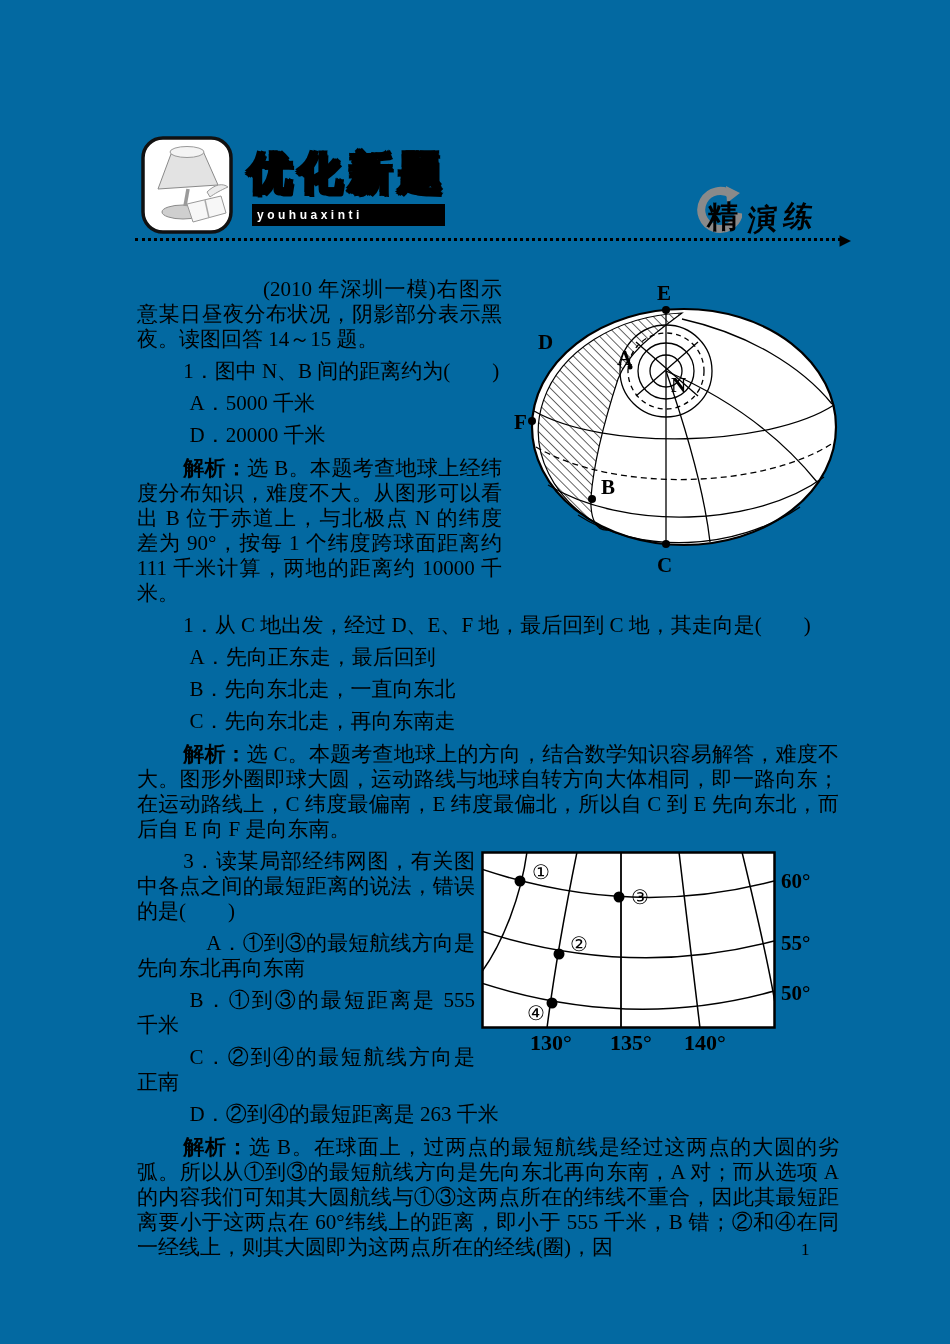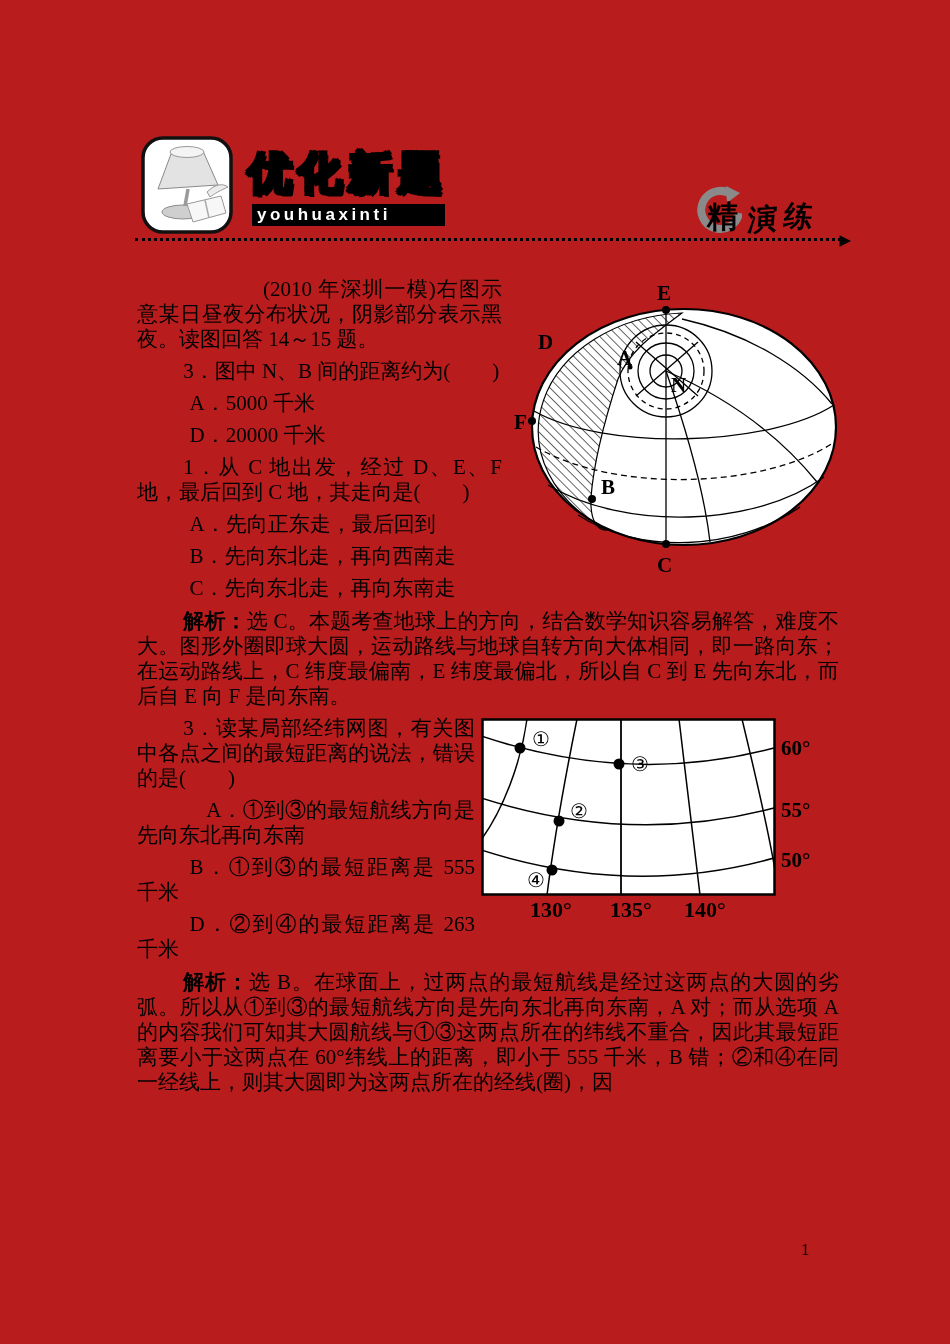--- a/index.html
+++ b/index.html
@@ -1,36 +1,36 @@
 <!DOCTYPE html>
 <html><head>
 <meta charset="utf-8">
 <style>
   html,body{margin:0;padding:0;background:#888;}
   .page{
     position:relative;width:950px;height:1344px;margin:0 auto;
-    background:#b91c1c;color:#000;overflow:hidden;
+    background:#0369a1;color:#000;overflow:hidden;
     font-family:"Liberation Serif","DejaVu Serif",serif;
   }
   
   .logo-box{position:absolute;left:141px;top:136px;}
   .brand-title{
     position:absolute;left:248px;top:150px;
     font-family:"Liberation Sans","DejaVu Sans",sans-serif;
     font-weight:900;font-size:44px;line-height:46px;letter-spacing:6px;
     color:#fff;-webkit-text-stroke:2.5px #000;
     text-shadow:2px 2px 0 #000,-2px -2px 0 #000,2px -2px 0 #000,-2px 2px 0 #000,3px 3px 0 #000;
   }
   .brand-bar{
     position:absolute;left:252px;top:204px;width:193px;height:22px;
     background:#000;display:flex;align-items:center;
   }
   .brand-bar span{
     color:#fff;font-family:"Liberation Sans","DejaVu Sans",sans-serif;
-    font-weight:700;font-size:17px;letter-spacing:3.5px;padding-left:5px;white-space:nowrap;
+    font-weight:700;font-size:12px;letter-spacing:3.5px;padding-left:5px;white-space:nowrap;
   }
   .badge{position:absolute;left:692px;top:184px;width:165px;height:52px;}
   .badge .ring{position:absolute;left:0;top:2px;}
   .badge .lead{
     position:absolute;left:15px;top:12px;font-size:31px;font-weight:700;
     font-family:"Liberation Serif",serif;
   }
   .badge .rest1{position:absolute;left:56px;top:16px;font-size:29px;font-weight:700;transform:skewX(-8deg) rotate(-4deg);}
   .badge .rest2{position:absolute;left:92px;top:13px;font-size:29px;font-weight:700;transform:skewX(-6deg) rotate(3deg);}
   .rule{position:absolute;left:135px;top:224px;width:706px;height:14px;border-bottom:3px dotted #000;}
@@ -130,29 +130,30 @@
             <text x="103" y="86">A</text>
             <text x="157" y="113">N</text>
             <text x="0" y="150">F</text>
             <text x="87" y="215">B</text>
             <text x="143" y="293">C</text>
           </g>
         </svg>
       </figure>
 
       <p class="lead-p">(2010 年深圳一模)右图示意某日昼夜分布状况，阴影部分表示黑夜。读图回答 14～15 题。</p>
-      <p class="stem">3．图中 N、B 间的距离约为(　　)</p>
+      <p class="stem">1．图中 N、B 间的距离约为(　　)</p>
       <p class="opt">A．5000 千米</p>
       <p class="opt">D．20000 千米</p>
+      <p class="ana"><span class="ana-label">解析：</span><span>选 B。本题考查地球上经纬度分布知识，难度不大。从图形可以看出 B 位于赤道上，与北极点 N 的纬度差为 90°，按每 1 个纬度跨球面距离约 111 千米计算，两地的距离约 10000 千米。</span></p>
     </section>
 
     <section>
       <p class="stem">1．从 C 地出发，经过 D、E、F 地，最后回到 C 地，其走向是(　　)</p>
       <p class="opt">A．先向正东走，最后回到</p>
-      <p class="opt">B．先向东北走，再向西南走</p>
+      <p class="opt">B．先向东北走，一直向东北</p>
       <p class="opt">C．先向东北走，再向东南走</p>
       <p class="ana"><span class="ana-label">解析：</span><span>选 C。本题考查地球上的方向，结合数学知识容易解答，难度不大。图形外圈即球大圆，运动路线与地球自转方向大体相同，即一路向东；在运动路线上，C 纬度最偏南，E 纬度最偏北，所以自 C 到 E 先向东北，而后自 E 向 F 是向东南。</span></p>
     </section>
 
     <section>
       <figure class="fig-grid">
         <svg width="365" height="205" viewBox="0 0 365 205">
           <defs>
               <clipPath id="gc">
                 <rect x="1" y="1" width="293" height="176"></rect>
@@ -190,19 +191,20 @@
             <text x="70" y="199">130°</text>
             <text x="150" y="199">135°</text>
             <text x="224" y="199">140°</text>
           </g>
         </svg>
       </figure>
 
       <p class="stem">3．读某局部经纬网图，有关图中各点之间的最短距离的说法，错误的是(　　)</p>
       <p class="opt opt-deep">A．①到③的最短航线方向是先向东北再向东南</p>
       <p class="opt">B．①到③的最短距离是 555 千米</p>
+      <p class="opt">C．②到④的最短航线方向是正南</p>
       <p class="opt">D．②到④的最短距离是 263 千米</p>
       <p class="ana"><span class="ana-label">解析：</span><span>选 B。在球面上，过两点的最短航线是经过这两点的大圆的劣弧。所以从①到③的最短航线方向是先向东北再向东南，A 对；而从选项 A 的内容我们可知其大圆航线与①③这两点所在的纬线不重合，因此其最短距离要小于这两点在 60°纬线上的距离，即小于 555 千米，B 错；②和④在同一经线上，则其大圆即为这两点所在的经线(圈)，因</span></p>
     </section>
   </main>
 
   <div class="pageno">1</div>
 </div>
 
 </body></html>

